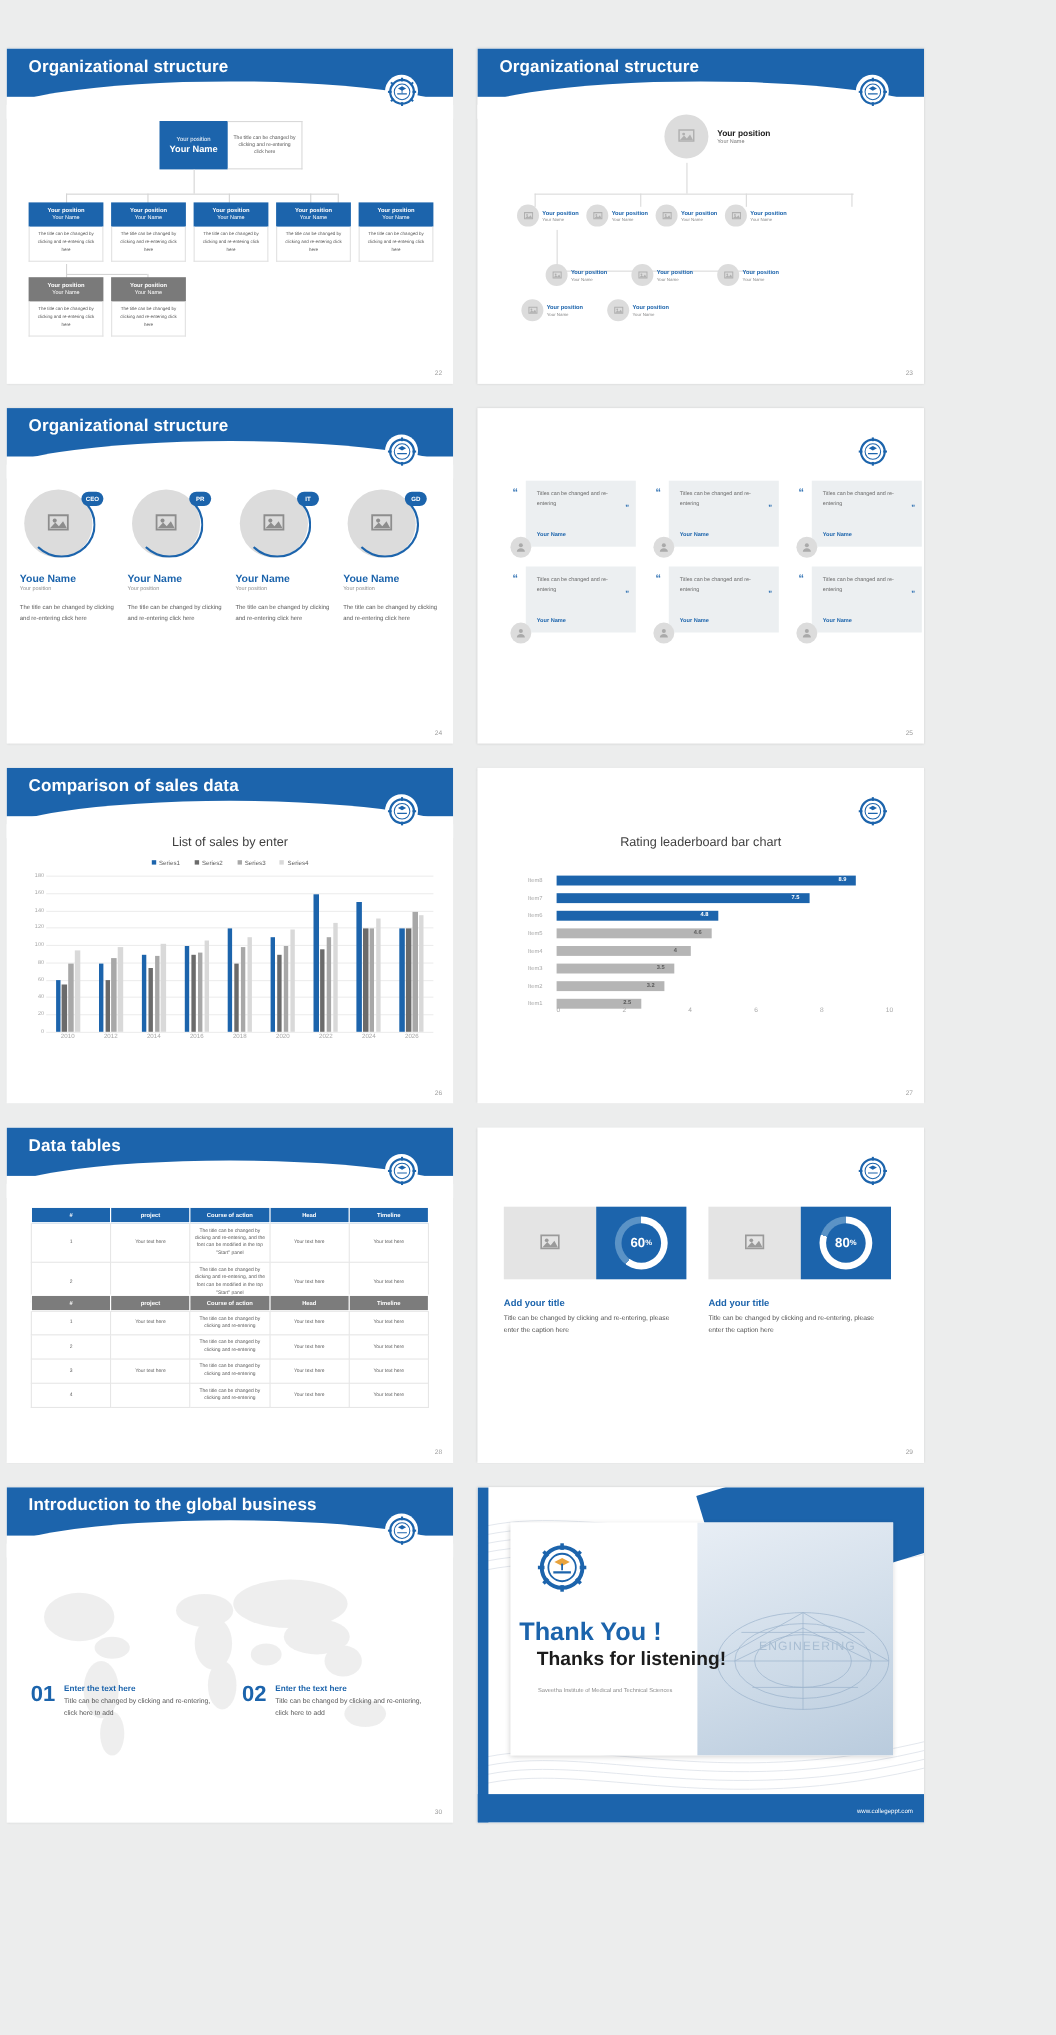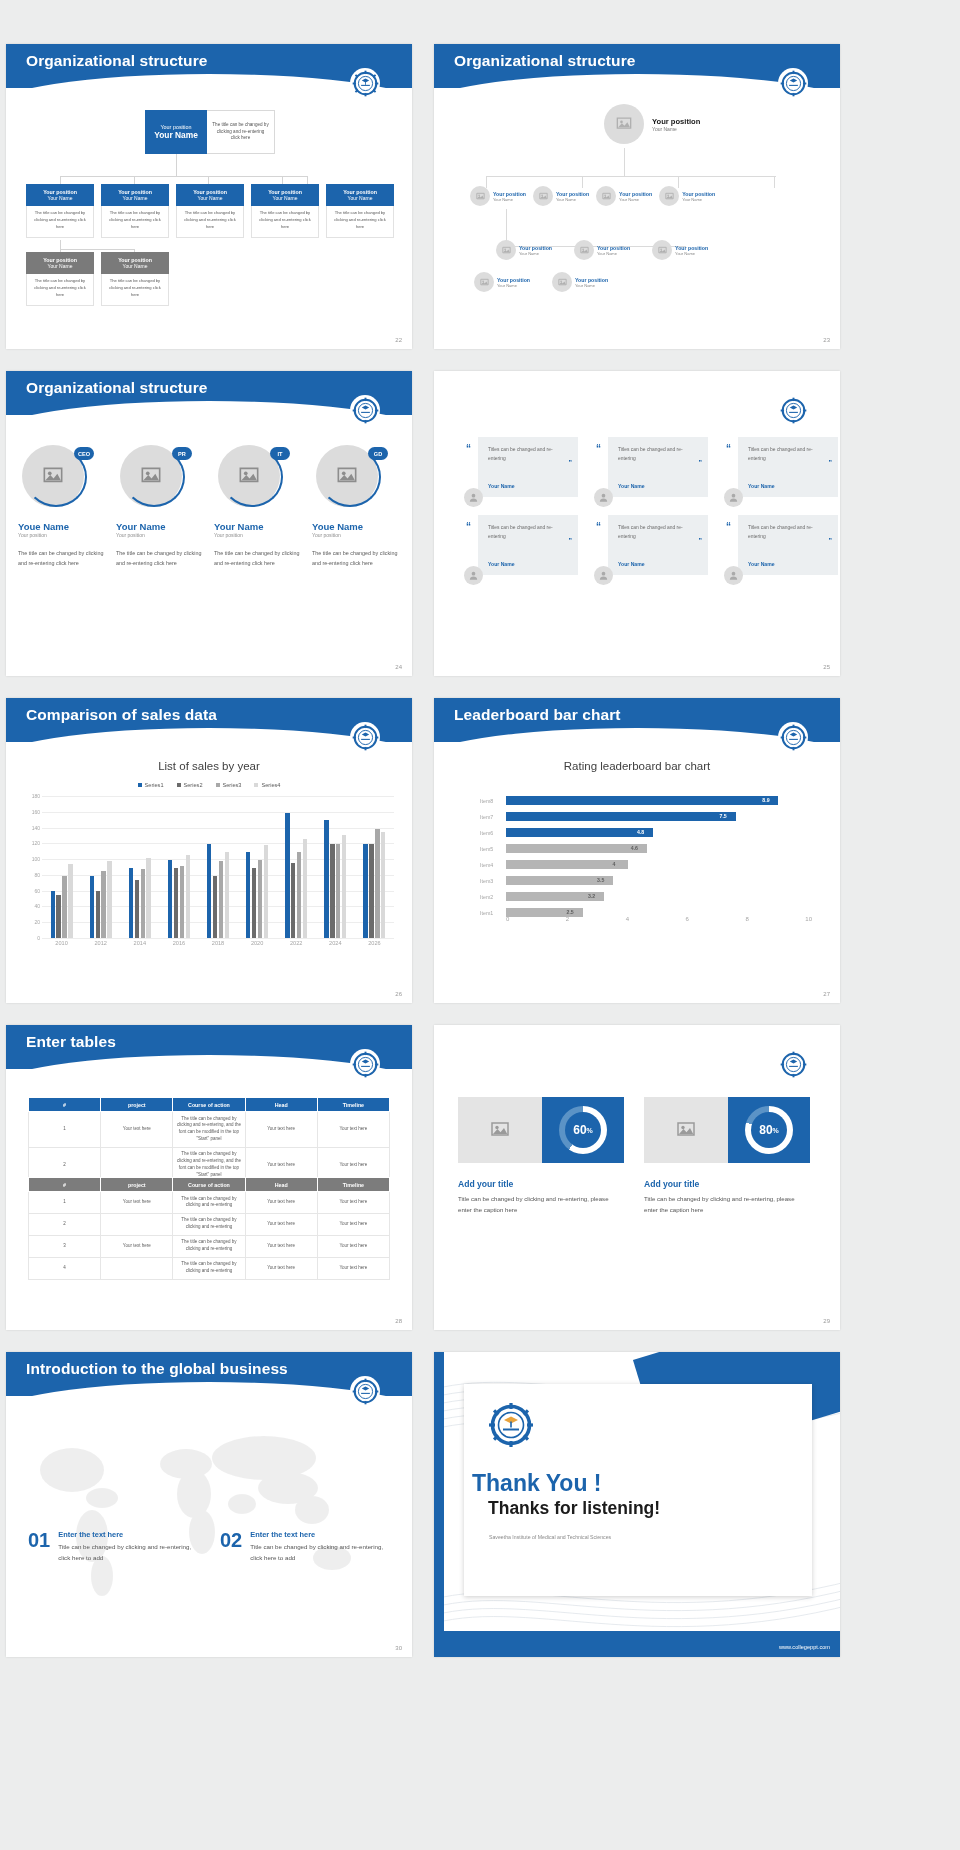--- a/index.html
+++ b/index.html
@@ -663,21 +663,21 @@
             <circle cx="20" cy="20" r="10.5" fill="#fff" stroke="#1c64ac" stroke-width="1.4"></circle>
             <rect x="18.6" y="1" width="2.8" height="5"></rect>
             <rect x="18.6" y="34" width="2.8" height="5"></rect>
             <rect x="1" y="18.6" width="5" height="2.8"></rect>
             <rect x="34" y="18.6" width="5" height="2.8"></rect>
             <path d="M13.5 22 h13 v1.6 h-13z"></path>
             <path d="M14.5 15.5 l5.5-3 5.5 3 -5.5 3z"></path>
           </g>
         </svg>
     </div>
-    <div class="chart-title">List of sales by year</div>
+    <div class="chart-title">List of sales by enter</div>
     <div class="legend" id="col-legend">
         <div><span class="sw" style="background:#1c64ac"></span>Series1</div>
         <div><span class="sw" style="background:#6b6b6b"></span>Series2</div>
         <div><span class="sw" style="background:#a8a8a8"></span>Series3</div>
         <div><span class="sw" style="background:#d9d9d9"></span>Series4</div>
       </div>
     <div class="plot">
       <div class="yax" id="col-yaxis">
           <div style="top: 100%;">0</div>
           <div style="top: 88.8889%;">20</div>
@@ -767,25 +767,20 @@
         <div>2018</div>
         <div>2020</div>
         <div>2022</div>
         <div>2024</div>
         <div>2026</div>
       </div>
     <div class="pg">26</div>
   </div>
 
   <div class="slide">
-    <div class="hdr">
-      <div class="band"></div>
-        <div class="curve"></div>
-      <h2>Leaderboard bar chart</h2>
-    </div>
     <div class="logo">
       <svg viewBox="0 0 40 40">
           <g fill="#1c64ac">
             <circle cx="20" cy="20" r="16" fill="none" stroke="#1c64ac" stroke-width="3"></circle>
             <circle cx="20" cy="20" r="10.5" fill="#fff" stroke="#1c64ac" stroke-width="1.4"></circle>
             <rect x="18.6" y="1" width="2.8" height="5"></rect>
             <rect x="18.6" y="34" width="2.8" height="5"></rect>
             <rect x="1" y="18.6" width="5" height="2.8"></rect>
             <rect x="34" y="18.6" width="5" height="2.8"></rect>
             <path d="M13.5 22 h13 v1.6 h-13z"></path>
@@ -860,21 +855,21 @@
         <div>8</div>
         <div>10</div>
       </div>
     <div class="pg">27</div>
   </div>
 
   <div class="slide">
     <div class="hdr">
       <div class="band"></div>
         <div class="curve"></div>
-      <h2>Enter tables</h2>
+      <h2>Data tables</h2>
     </div>
     <div class="logo">
       <svg viewBox="0 0 40 40">
           <g fill="#1c64ac">
             <circle cx="20" cy="20" r="16" fill="none" stroke="#1c64ac" stroke-width="3"></circle>
             <circle cx="20" cy="20" r="10.5" fill="#fff" stroke="#1c64ac" stroke-width="1.4"></circle>
             <rect x="18.6" y="1" width="2.8" height="5"></rect>
             <rect x="18.6" y="34" width="2.8" height="5"></rect>
             <rect x="1" y="18.6" width="5" height="2.8"></rect>
             <rect x="34" y="18.6" width="5" height="2.8"></rect>
@@ -1083,20 +1078,36 @@
             <path d="M-10 80 C 90 48, 210 110, 420 58"></path>
           <path d="M-10 250 C 90 218, 210 282, 420 228"></path>
             <path d="M-10 258 C 90 226, 210 290, 420 236"></path>
           <path d="M-10 266 C 90 234, 210 298, 420 244"></path>
             <path d="M-10 274 C 90 242, 210 306, 420 252"></path>
         </g>
       </svg>
       <div class="ty-rail"></div>
       <div class="ty-diag"></div>
       <div class="ty-card">
+        <div class="ty-photo">
+          <svg width="178" height="212" viewBox="0 0 178 212">
+            <g stroke="#8fa9c4" fill="none" stroke-width=".7" opacity=".75">
+              <ellipse cx="96" cy="126" rx="78" ry="44"></ellipse>
+                <ellipse cx="96" cy="126" rx="62" ry="34"></ellipse>
+              <ellipse cx="96" cy="126" rx="44" ry="24"></ellipse>
+              <path d="M18 126 L96 82 L174 126"></path>
+                <path d="M34 126 L96 96 L158 126"></path>
+              <path d="M96 82 v88"></path>
+                <path d="M18 126 L174 126"></path>
+              <path d="M40 100 L152 100"></path>
+                <path d="M50 150 L146 150"></path>
+            </g>
+            <text x="56" y="116" font-family="Liberation Sans, sans-serif" font-size="11" fill="#a8bdd2" letter-spacing="1">ENGINEERING</text>
+          </svg>
+        </div>
         <div class="ty-logo">
           <svg viewBox="0 0 46 46">
               <g fill="#1c64ac">
                 <circle cx="23" cy="23" r="18.5" fill="none" stroke="#1c64ac" stroke-width="3.6"></circle>
                 <circle cx="23" cy="23" r="12.5" fill="#fff" stroke="#1c64ac" stroke-width="1.6"></circle>
           <rect x="21.4" y="1" width="3.2" height="6"></rect>
                 <rect x="21.4" y="39" width="3.2" height="6"></rect>
           <rect x="1" y="21.4" width="6" height="3.2"></rect>
                 <rect x="39" y="21.4" width="6" height="3.2"></rect>
           <rect x="6.6" y="7.6" width="3.2" height="6" transform="rotate(-45 8.2 10.6)"></rect>

